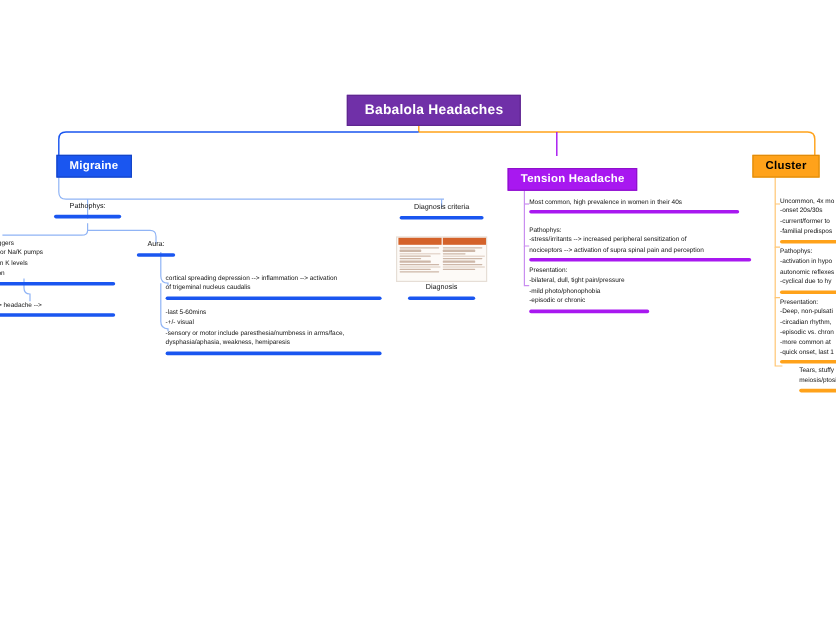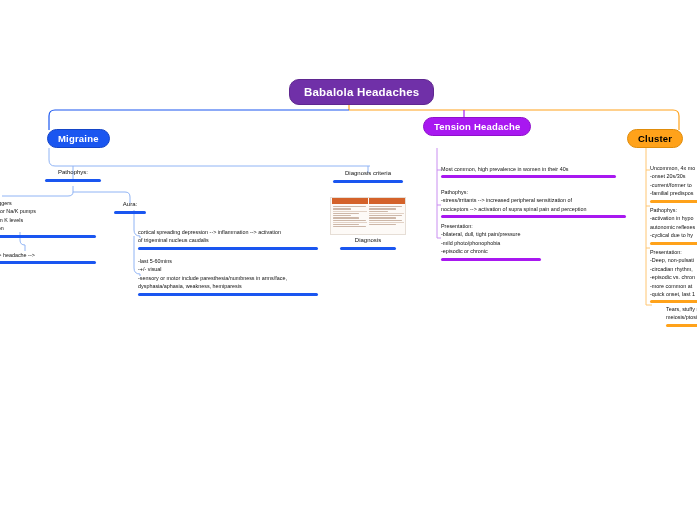--- a/index.html
+++ b/index.html
@@ -8,21 +8,21 @@
     font-family:"Liberation Sans","DejaVu Sans",sans-serif;
     -webkit-font-smoothing:antialiased;
   }
   #canvas{position:relative;width:697px;height:520px;}
 
   
   #wires{position:absolute;left:0;top:0;width:697px;height:520px;pointer-events:none;}
 
   
   .pill{
-    position:absolute;border-radius:10px;
+    position:absolute;border-radius:0;
     display:flex;align-items:center;justify-content:center;
     font-weight:bold;white-space:nowrap;letter-spacing:.2px;
     box-sizing:border-box;
   }
   .pill-root{
     background:#7030a8;color:#ffffff;font-size:11.5px;
     padding:0 14px;height:26px;
     border:1.5px solid #5f2790;
   }
   .pill-migraine{
@@ -111,21 +111,21 @@
   </svg>
 
   <div class="pill pill-root" style="left:289px;top:79px;">
     <span>Babalola Headaches</span>
   </div>
 
   <div class="pill pill-migraine" style="left:27px;top:129px;margin-left:20px;">
     <span>Migraine</span>
   </div>
 
-  <div class="pill pill-tension" style="left:423px;top:117px;">
+  <div class="pill pill-tension" style="left:423px;top:140px;">
     <span>Tension Headache</span>
   </div>
 
   <div class="pill pill-cluster" style="left:627px;top:129px;">
     <span>Cluster</span>
   </div>
 
   <div class="leaf lbl center b-blue" style="left:45px;top:168px;width:56px;">
     <span class="txt">Pathophys:</span>
     <span class="bar"></span>

